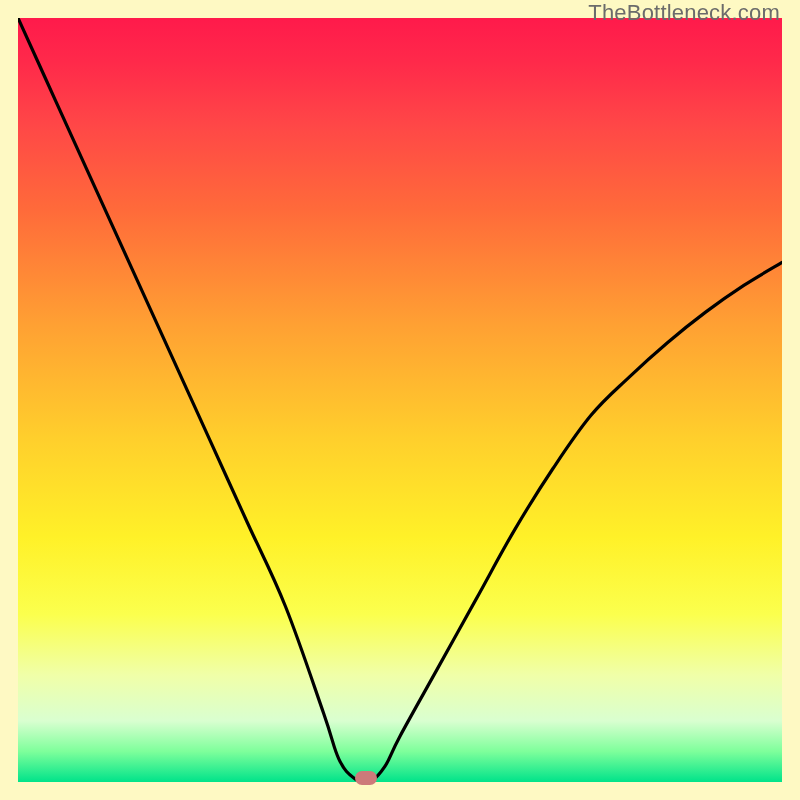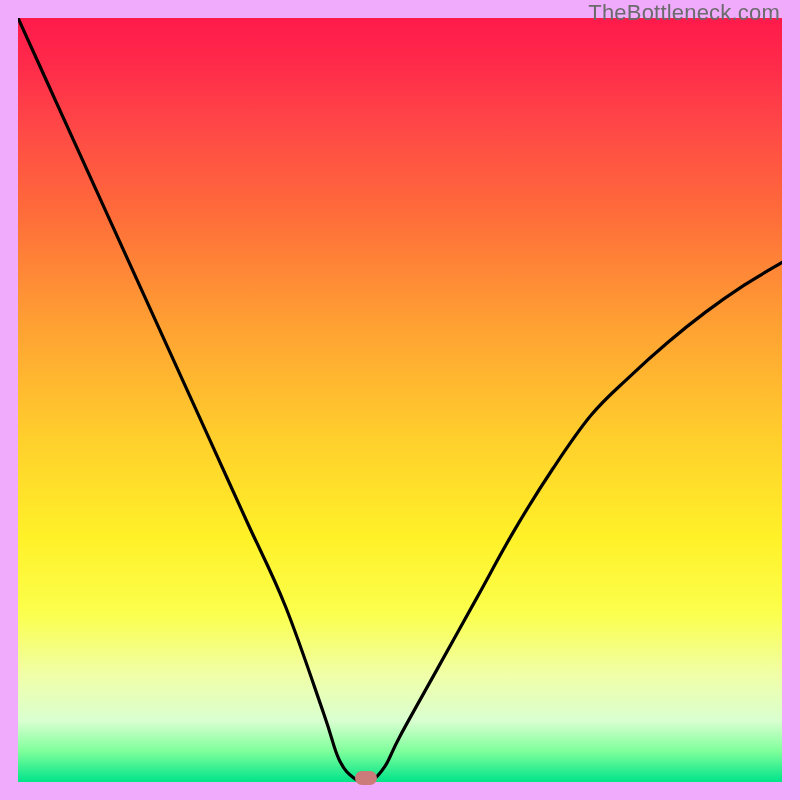--- a/index.html
+++ b/index.html
@@ -8,21 +8,21 @@
     width: 800px;
     height: 800px;
     overflow: hidden;
     font-family: Arial, Helvetica, sans-serif;
     background: #000;
   }
   .wrap {
     position: relative;
     width: 800px;
     height: 800px;
-    background: #f0abfc;
+    background: #fef9c3;
   }
   .plot {
     position: absolute;
     left: 18px;
     top: 18px;
     width: 764px;
     height: 764px;
     background: linear-gradient(
       to bottom,
       #ff1a4b 0%,

